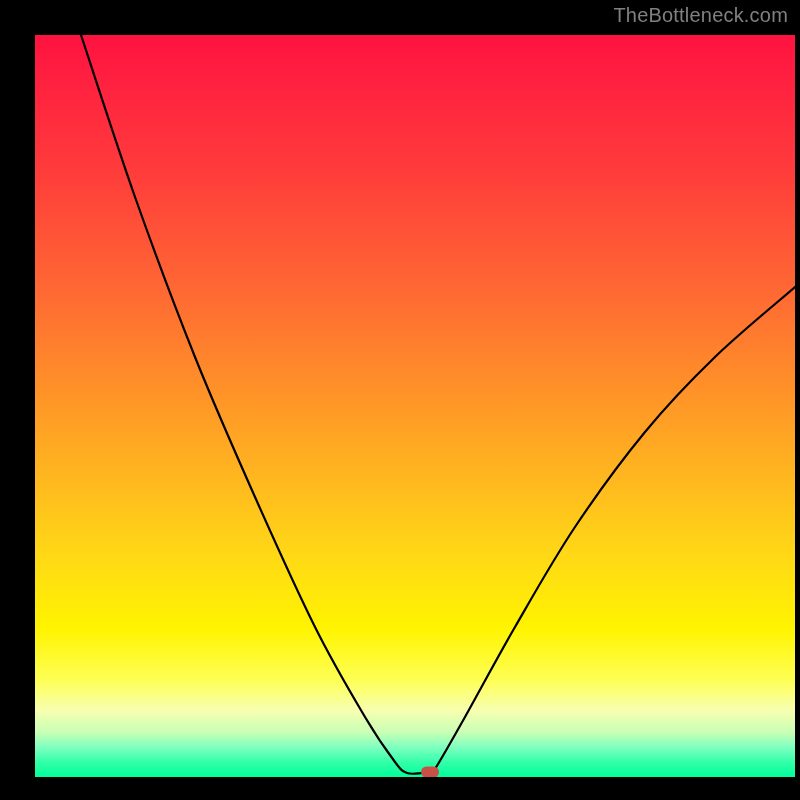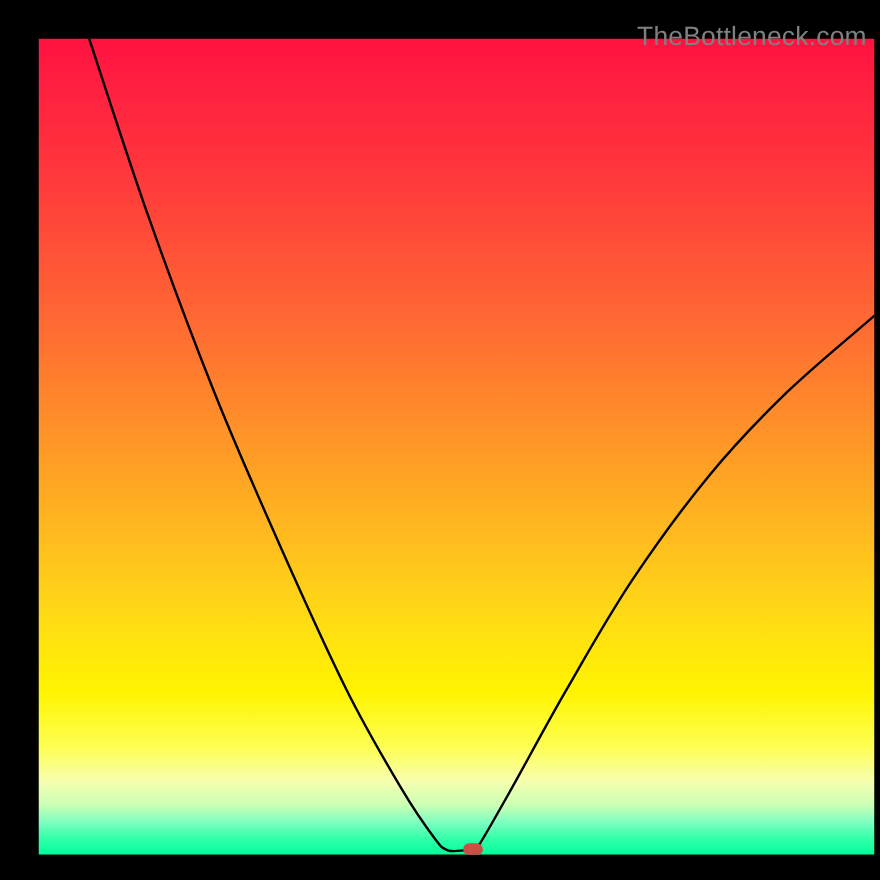--- a/index.html
+++ b/index.html
@@ -12,24 +12,24 @@
     font-family: Arial, Helvetica, sans-serif;
   }
   .frame {
     position: relative;
     width: 800px;
     height: 800px;
     background: #000;
   }
   .watermark {
     position: absolute;
-    top: 20px;
+    top: 4px;
     right: 12px;
     color: #808080;
-    font-size: 24px;
+    font-size: 20px;
     font-weight: 500;
     letter-spacing: 0.2px;
     z-index: 5;
   }
   .plot-area {
     position: absolute;
     left: 35px;
     top: 35px;
     width: 760px;
     height: 742px;

